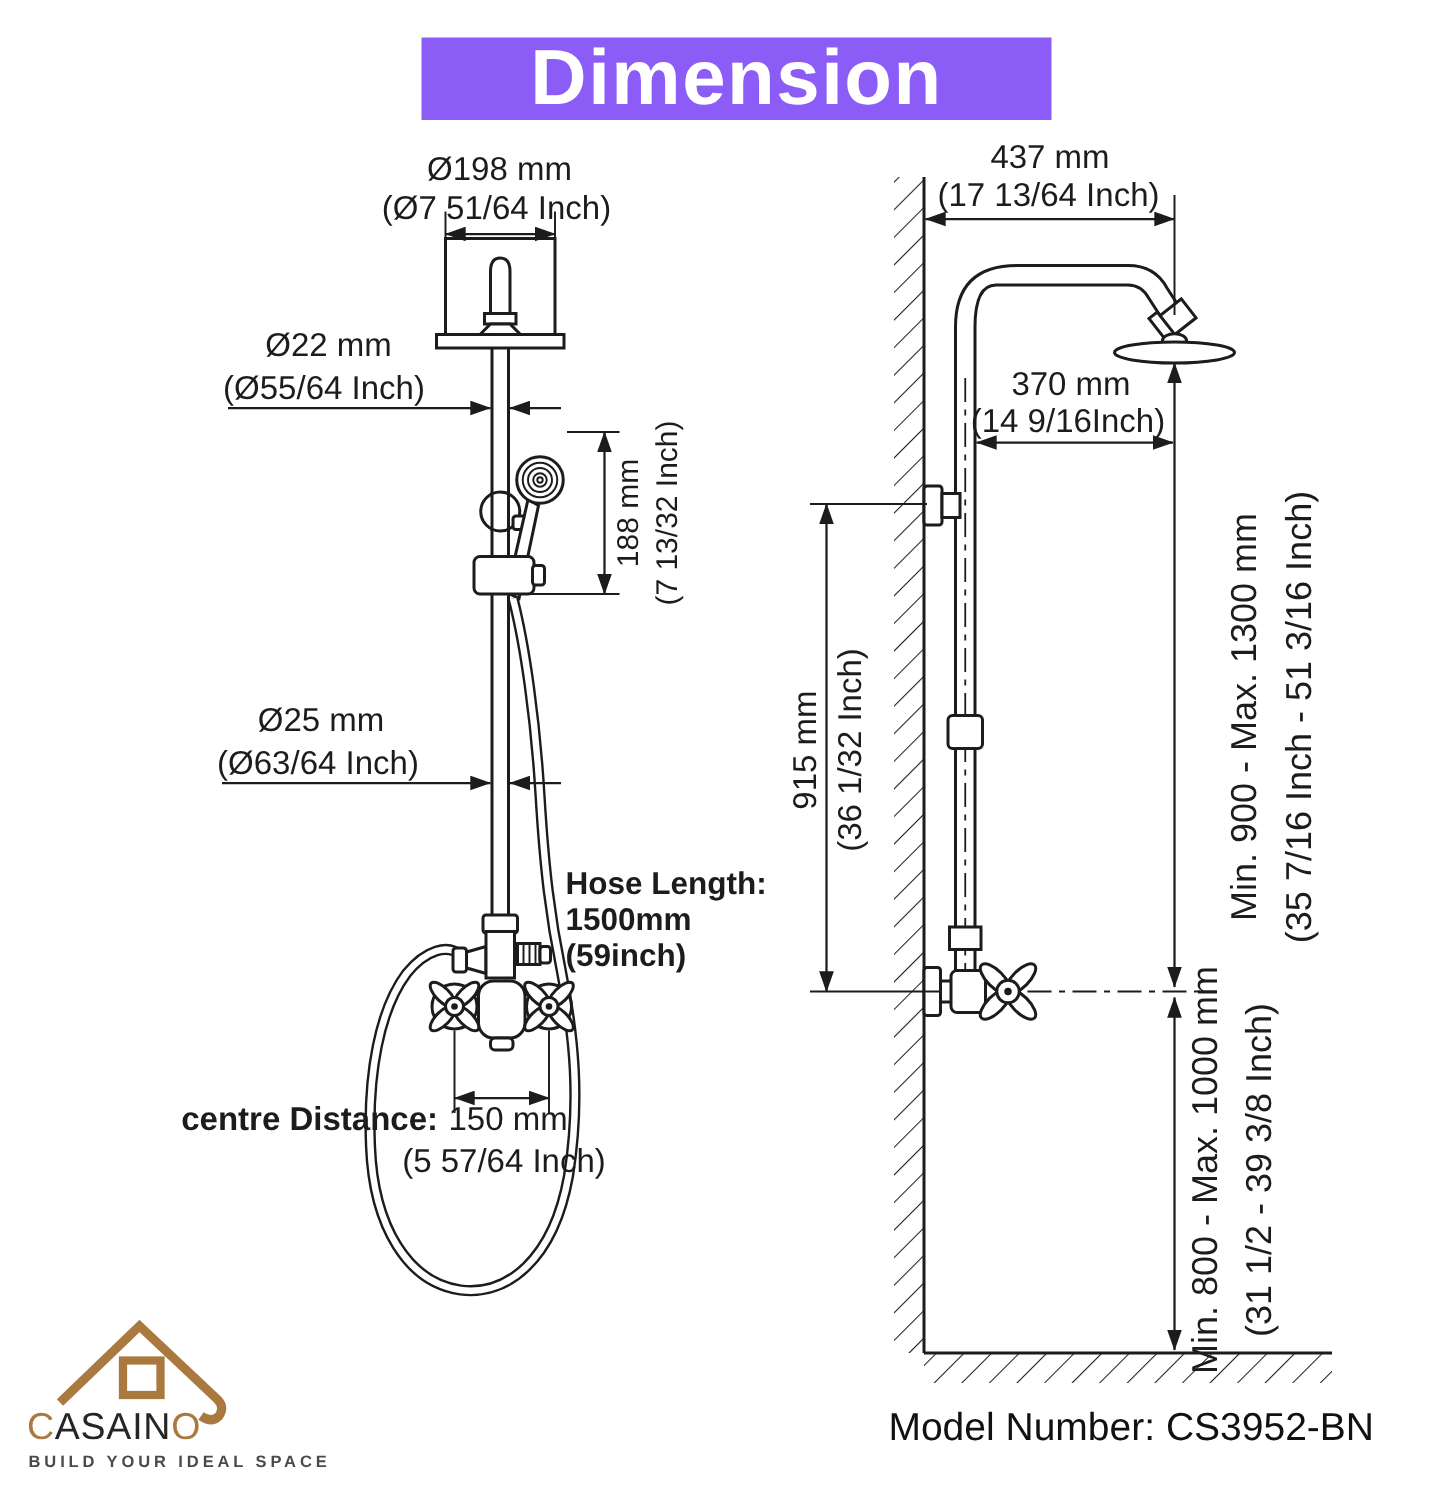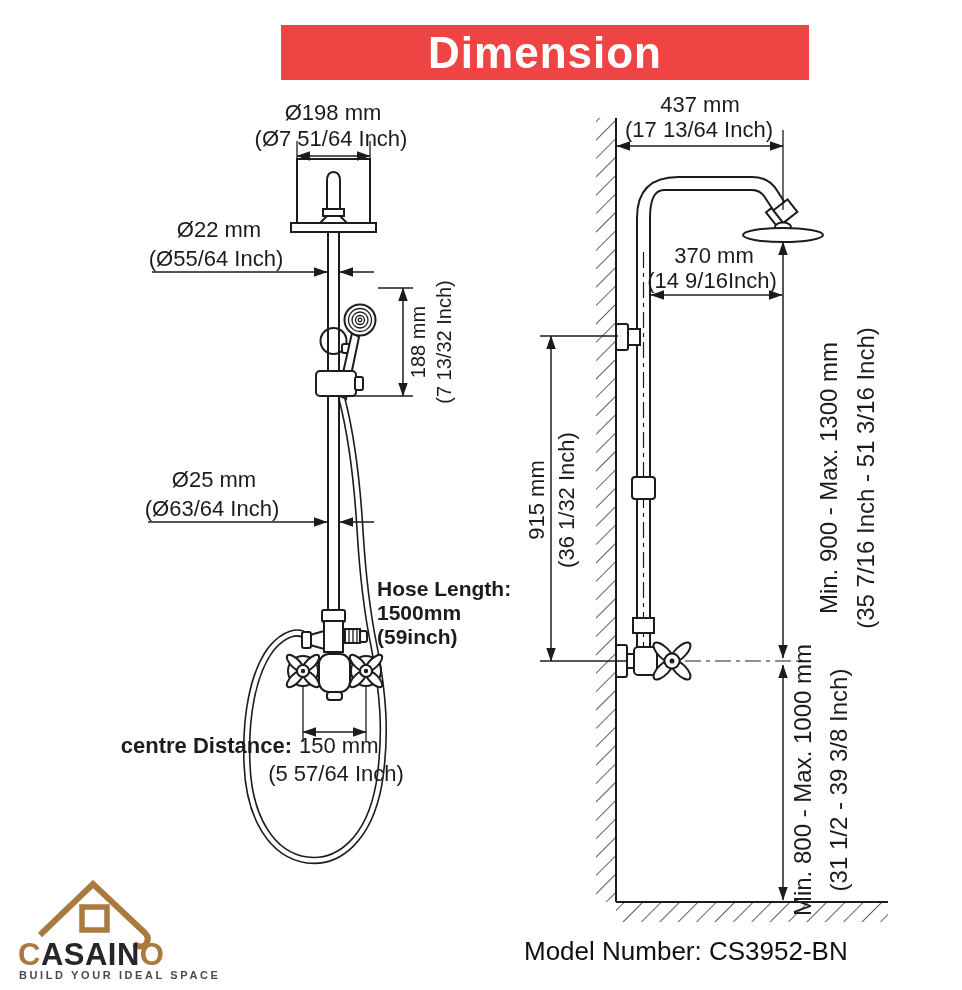--- a/index.html
+++ b/index.html
@@ -1,39 +1,39 @@
 <!DOCTYPE html>
 <html><head>
 <meta charset="utf-8">
 <style>
   html,body{margin:0;padding:0;background:#ffffff;}
   .stage{position:relative;width:962px;height:990px;background:#ffffff;overflow:hidden;
          font-family:"Liberation Sans", sans-serif;}
-  .banner{position:absolute;left:281px;top:25px;width:528px;height:55px;background:#ef4444;
-          color:#ffffff;font-size:44px;font-weight:700;text-align:center;line-height:55px;
+  .banner{position:absolute;left:281px;top:25px;width:420px;height:55px;background:#8b5cf6;
+          color:#ffffff;font-size:52px;font-weight:700;text-align:center;line-height:55px;
           letter-spacing:1px;}
   svg{position:absolute;left:0;top:0;}
   .ln{stroke:#1c1c1c;stroke-width:2;fill:none;}
   .lnw{stroke:#1c1c1c;stroke-width:2;fill:#ffffff;}
   .thin{stroke:#1c1c1c;stroke-width:1.3;fill:none;}
   .dim{stroke:#1c1c1c;stroke-width:1.5;fill:none;}
   .cl{stroke:#1c1c1c;stroke-width:1.2;fill:none;stroke-dasharray:16 5 4 5;}
   .hoseA{stroke:#1c1c1c;stroke-width:7.5;fill:none;}
   .hoseB{stroke:#ffffff;stroke-width:4.3;fill:none;}
   .t{font-size:22px;fill:#1c1c1c;}
   .ts{font-size:20px;fill:#1c1c1c;}
   .tr{font-size:22px;fill:#1c1c1c;}
   .trb{font-size:24px;fill:#1c1c1c;}
   .tb{font-size:21px;font-weight:700;fill:#1c1c1c;}
   .tcb{font-size:22px;font-weight:700;fill:#1c1c1c;}
   .logo{position:absolute;left:18px;top:880px;width:190px;height:105px;}
-  .brand{position:absolute;left:0px;top:57px;font-size:31px;font-weight:700;letter-spacing:.5px;color:#262626;white-space:nowrap;}
+  .brand{position:absolute;left:0px;top:57px;font-size:25px;font-weight:400;letter-spacing:.5px;color:#262626;white-space:nowrap;}
   .brand .bc{color:#a9793f;}
   .tagline{position:absolute;left:1px;top:89px;font-size:11px;font-weight:700;letter-spacing:2.6px;color:#4a4a4a;white-space:nowrap;}
-  .model{position:absolute;left:524px;top:936px;width:420px;font-size:26px;color:#111111;}
+  .model{position:absolute;left:496px;top:936px;width:420px;text-align:right;font-size:26px;color:#111111;}
 </style>
 </head>
 <body>
 
 <div class="stage">
 
   <div class="banner">
     <span>Dimension</span>
   </div>
 

